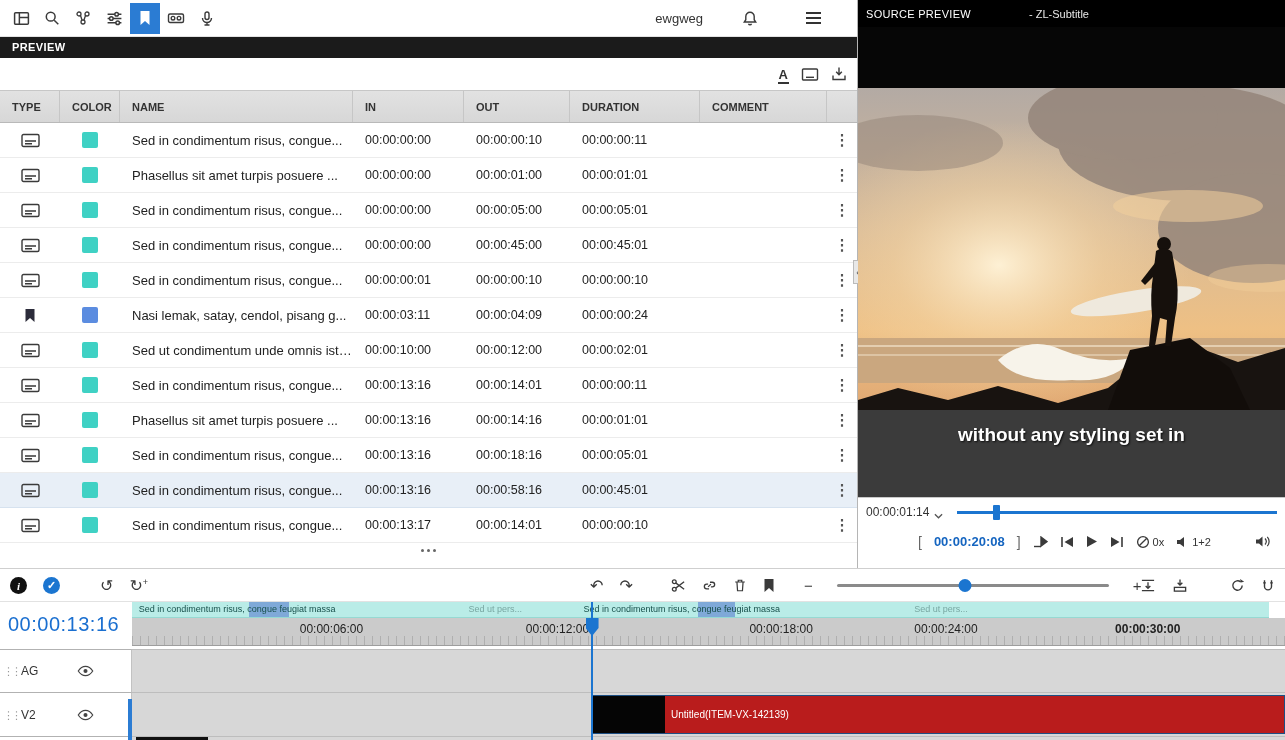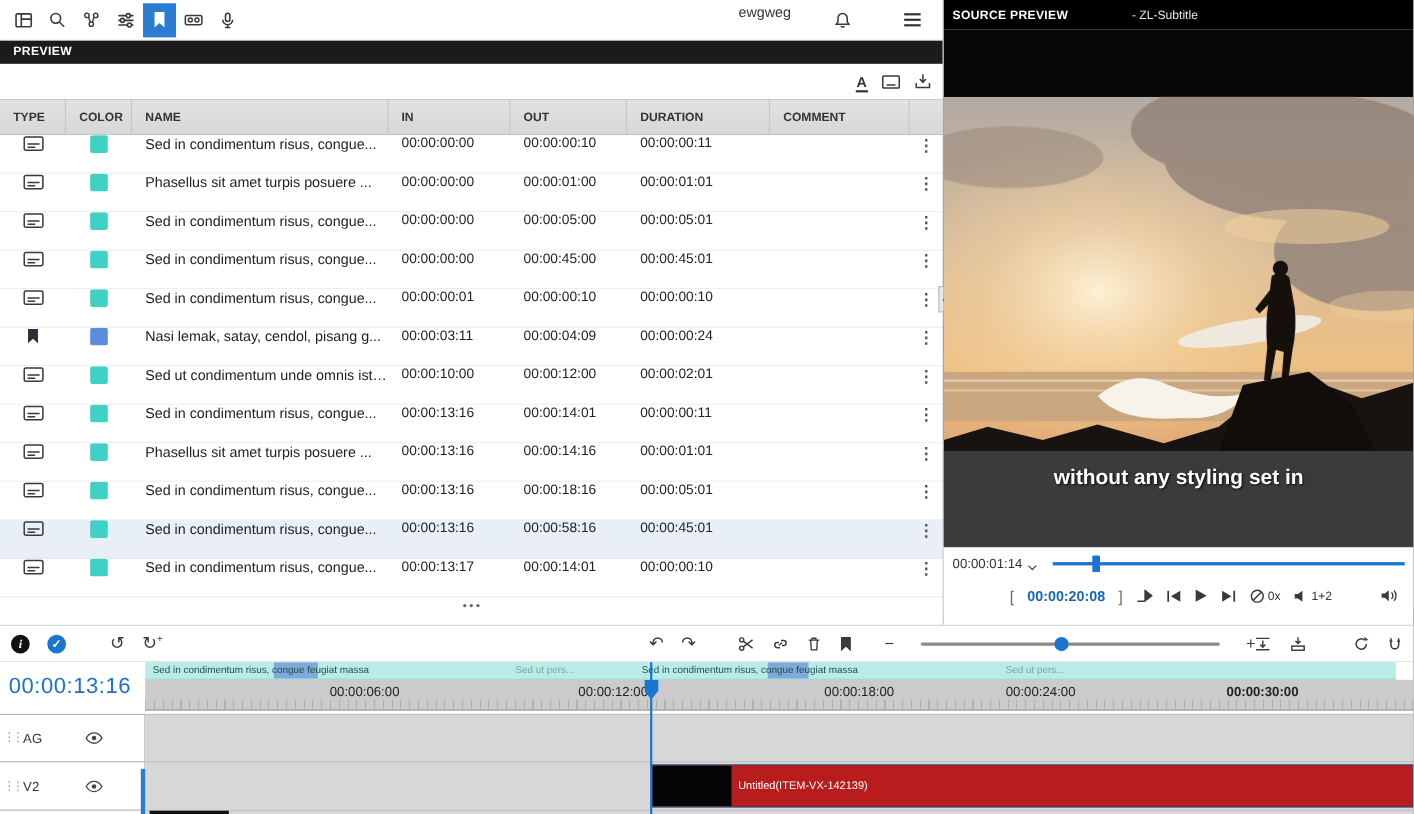--- a/index.html
+++ b/index.html
@@ -14,21 +14,21 @@
 .left-panel{position:absolute;left:0;top:0;width:857px;height:568px;background:#fff}
 .panel-divider{position:absolute;left:857px;top:0;width:1px;height:568px;background:#b5b5b5}
 .collapse-tab{position:absolute;left:853px;top:260px;width:10px;height:24px;background:#e8e8e8;
   border:1px solid #bbb;font-size:10px;color:#555;display:flex;align-items:center;justify-content:center;cursor:pointer}
 .mini-scroll{position:absolute;left:858px;top:292px;width:4px;height:30px;background:#8a8a8a;border-radius:2px}
 
 
 .toolbar{display:flex;align-items:center;height:37px;padding-left:6px;border-bottom:1px solid #e3e3e3}
 .icon-btn{display:flex;align-items:center;justify-content:center;width:30px;height:31px;margin-right:1px}
 .icon-btn.active{background:#2b7cd3}
-.toolbar-right{margin-left:auto;display:flex;gap:32px;padding-right:12px}
+.toolbar-right{margin-left:auto;display:flex;align-items:center;gap:32px;padding-right:28px}
 .project-name{font-size:13px;color:#333}
 .hamburger{display:flex;flex-direction:column;gap:3px}
 .hamburger i{display:block;width:15px;height:2px;background:#333}
 
 
 .markers-title{height:21px;line-height:21px;background:#1b1b1b;color:#fff;font-size:11px;font-weight:bold;
   padding-left:12px;letter-spacing:.4px}
 .search-row{height:32px;display:flex;align-items:center;padding:0 10px 0 8px}
 .search-box{position:relative;width:420px;height:26px;border:1px solid #b9b9b9;background:#fff}
 .search-box input{width:100%;height:100%;border:none;outline:none;padding:0 26px 0 8px;font-size:12px;color:#333;font-family:inherit}
@@ -36,36 +36,36 @@
 .search-box .s-icon{position:absolute;right:5px;top:5px}
 .search-actions{margin-left:auto;display:flex;align-items:center;gap:12px}
 .a-underline{font-size:13px;font-weight:bold;color:#333;border-bottom:2px solid #333;line-height:13px;padding:0 1px}
 
 .thead{display:flex;height:33px;background:linear-gradient(#e2e2e2,#d7d7d7);border-top:1px solid #c7c7c7;
   border-bottom:1px solid #b9b9b9;font-size:11px;font-weight:bold;color:#333;align-items:center}
 .hcell{height:100%;display:flex;align-items:center;padding-left:12px;border-right:1px solid #c6c6c6}
 .hcell:last-child{border-right:none}
 .c-type{width:60px}.c-color{width:60px}.c-name{width:233px}.c-in{width:111px}.c-out{width:106px}
 .c-dur{width:130px}.c-comment{flex:1}.c-menu{width:30px}
-.trow{display:flex;height:35px;align-items:flex-start;border-bottom:1px solid #ececec;background:#fff}
+.trow{display:flex;height:35px;align-items:center;border-bottom:1px solid #ececec;background:#fff}
 .trow.selected{background:#e8eff7;border-bottom:1px solid #d6e2ef}
 .cell{padding-left:12px;white-space:nowrap;overflow:hidden}
 .cell.c-type,.cell.c-color{display:flex;justify-content:center;padding-left:0}
 .cell.c-name{text-overflow:ellipsis;font-size:13px}
 .cell.c-in,.cell.c-out,.cell.c-dur{font-size:12.5px}
 .swatch{width:16px;height:16px;border-radius:2px;display:block}
 .kebab{font-size:15px;color:#555;font-weight:bold}
 .cell.c-menu{display:flex;justify-content:center;padding-left:0;cursor:pointer}
 .dots-handle{height:14px;display:flex;align-items:center;justify-content:center;gap:3px;cursor:pointer}
 .dots-handle i{width:3px;height:3px;border-radius:50%;background:#666}
 
 
 .right-panel{position:absolute;left:858px;top:0;width:427px;height:568px;background:#fff}
 .preview-header{height:27px;background:#000;color:#fff;display:flex;align-items:center;padding:0 8px}
-.preview-title{font-size:11px;font-weight:bold;letter-spacing:.3px}
+.preview-title{font-size:11px;font-weight:normal;letter-spacing:.3px}
 .preview-clip{font-size:11px;color:#e8e8e8;margin-left:58px}
 .video-area{position:relative;height:470px;background:#060606;overflow:hidden}
 .scene{position:absolute;left:0;top:61px;width:427px;height:322px}
 .caption-area{position:absolute;left:0;top:383px;right:0;bottom:0;background:#3b3b3b;
   display:flex;justify-content:center;padding-top:14px}
 .caption{color:#fff;font-size:19px;font-weight:bold;text-shadow:1px 1px 2px rgba(0,0,0,.8)}
 .scrub-row{height:29px;border-top:1px solid #c9c9c9;display:flex;align-items:center;padding:0 8px;background:#fff}
 .scrub-tc{font-size:12px;color:#333;display:flex;align-items:flex-end;gap:5px}
 .scrub-bar{flex:1;position:relative;height:100%;margin-left:14px}
 .scrub-line{position:absolute;left:0;right:0;top:13px;height:3px;background:#1b75d0}

